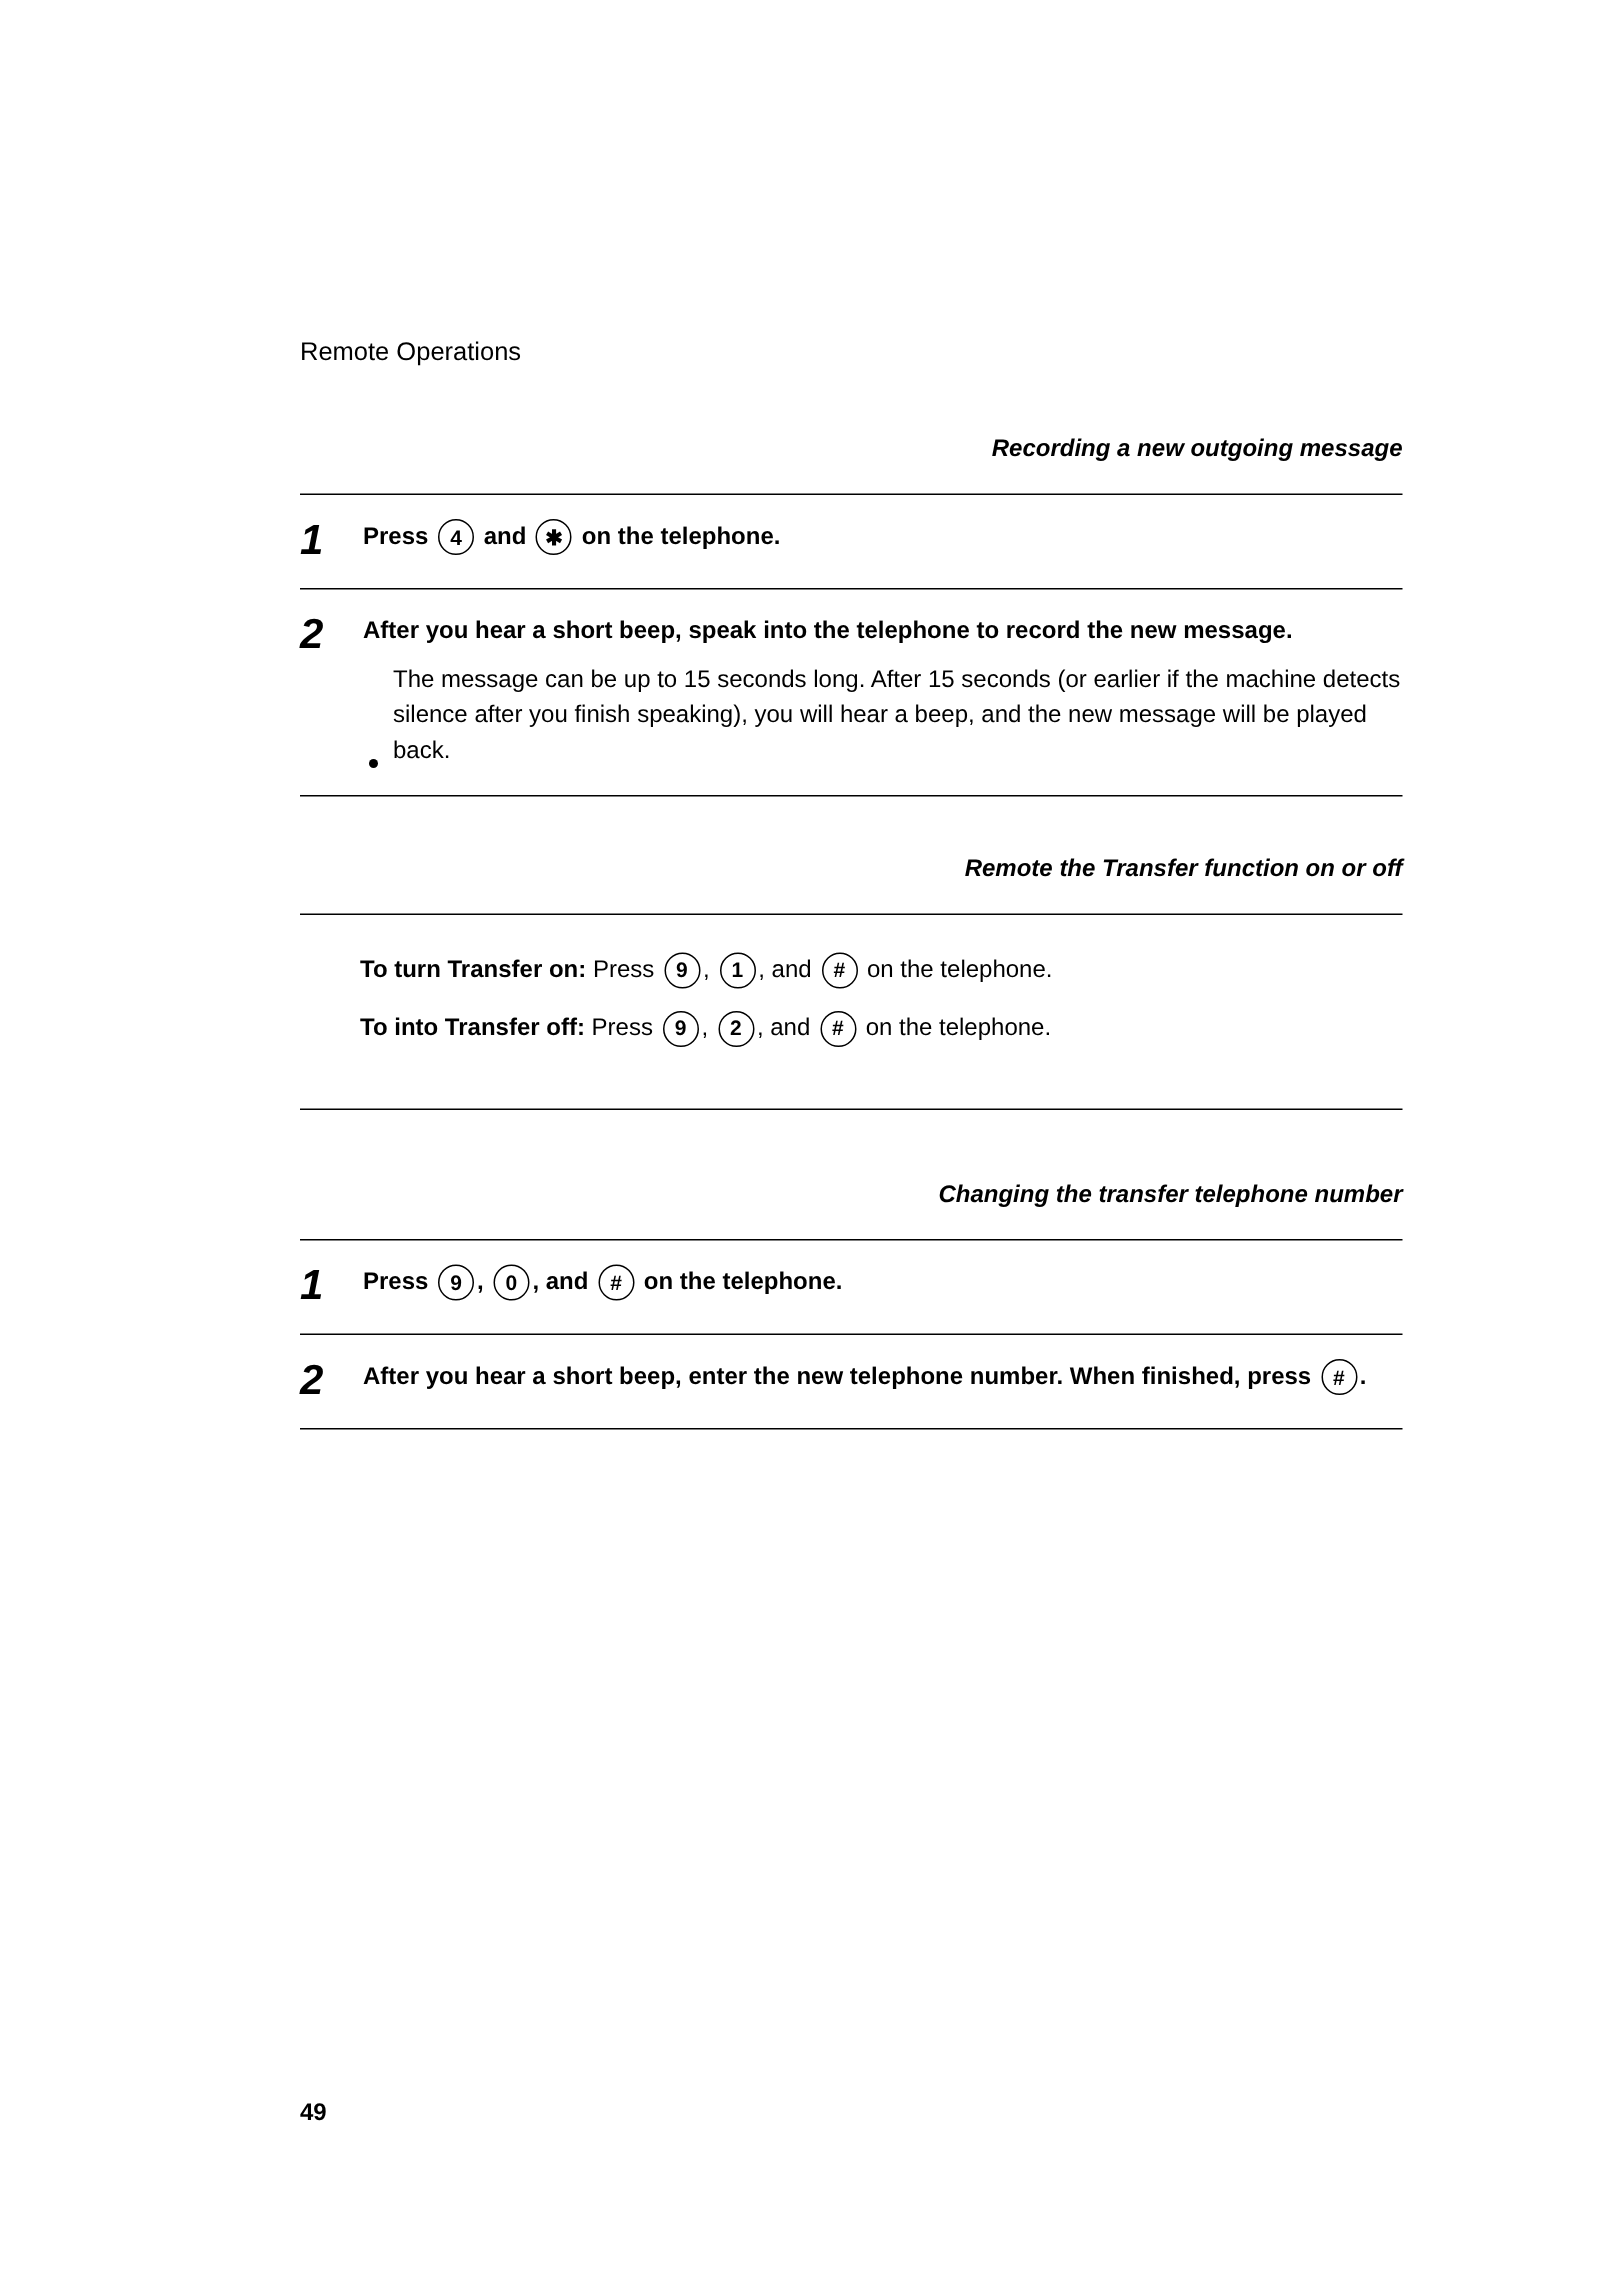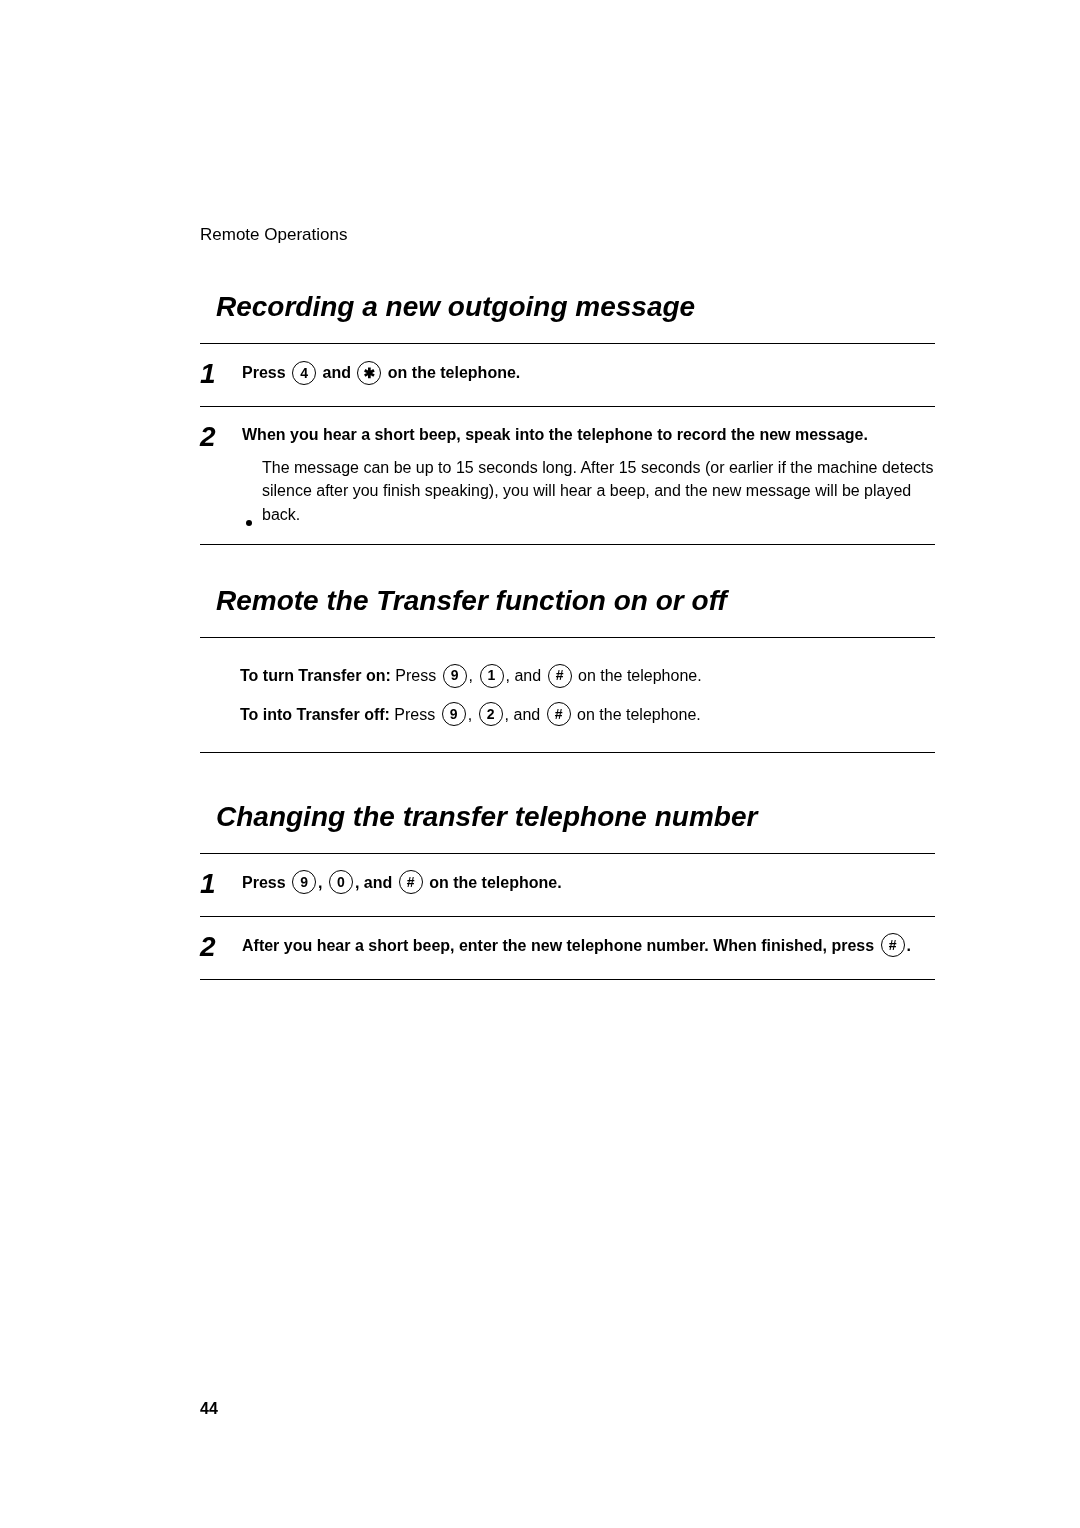--- a/index.html
+++ b/index.html
@@ -16,24 +16,25 @@
     padding: 225px 145px 60px 200px;
     box-sizing: border-box;
     height: 100%;
     position: relative;
   }
   .section-header {
     font-size: 17px;
     margin-bottom: 46px;
   }
   .heading {
-    font-size: 28px;
+    font-size: 16px;
     font-style: italic;
     font-weight: bold;
-    margin: 0 0 20px 16px;
+    margin: 0 0 20px 0;
+    text-align: right;
   }
   .step-block {
     border-top: 1px solid #000;
     padding: 16px 0 18px 0;
     display: flex;
     align-items: flex-start;
   }
   .step-block.last {
     border-bottom: 1px solid #000;
     margin-bottom: 40px;
@@ -78,21 +79,21 @@
     font-size: 14px;
     font-weight: bold;
     font-style: normal;
     vertical-align: middle;
     margin: 0 2px;
     box-sizing: border-box;
   }
   .info-box {
     border-top: 1px solid #000;
     border-bottom: 1px solid #000;
-    padding: 18px 0 18px 40px;
+    padding: 18px 0 34px 40px;
     margin-bottom: 48px;
   }
   .info-line {
     font-size: 16px;
     line-height: 2.4;
   }
   .info-line .bold {
     font-weight: bold;
   }
   .page-number {
@@ -118,21 +119,21 @@
   <div class="step-block">
     <div class="step-num">1</div>
     <div class="step-body">
       <span class="bold aligned">Press </span><span class="key">4</span><span class="bold aligned"> and </span><span class="key">✱</span><span class="bold aligned"> on the telephone.</span>
     </div>
   </div>
 
   <div class="step-block last">
     <div class="step-num">2</div>
     <div class="step-body">
-      <span class="bold">When you hear a short beep, speak into the telephone to record the new message.</span>
+      <span class="bold">After you hear a short beep, speak into the telephone to record the new message.</span>
       <div class="bullet-row">
         <div class="bullet-dot"></div>
         <div>The message can be up to 15 seconds long. After 15 seconds (or earlier if the machine detects silence after you finish speaking), you will hear a beep, and the new message will be played back.</div>
       </div>
     </div>
   </div>
 
   <div class="heading">Remote the Transfer function on or off</div>
 
   <div class="info-box">
@@ -153,14 +154,14 @@
     </div>
   </div>
 
   <div class="step-block last">
     <div class="step-num">2</div>
     <div class="step-body">
       <span class="bold aligned">After you hear a short beep, enter the new telephone number. When finished, press </span><span class="key">#</span><span class="bold aligned">.</span>
     </div>
   </div>
 
-  <div class="page-number">44</div>
+  <div class="page-number">49</div>
 </div>
 
 </body></html>

